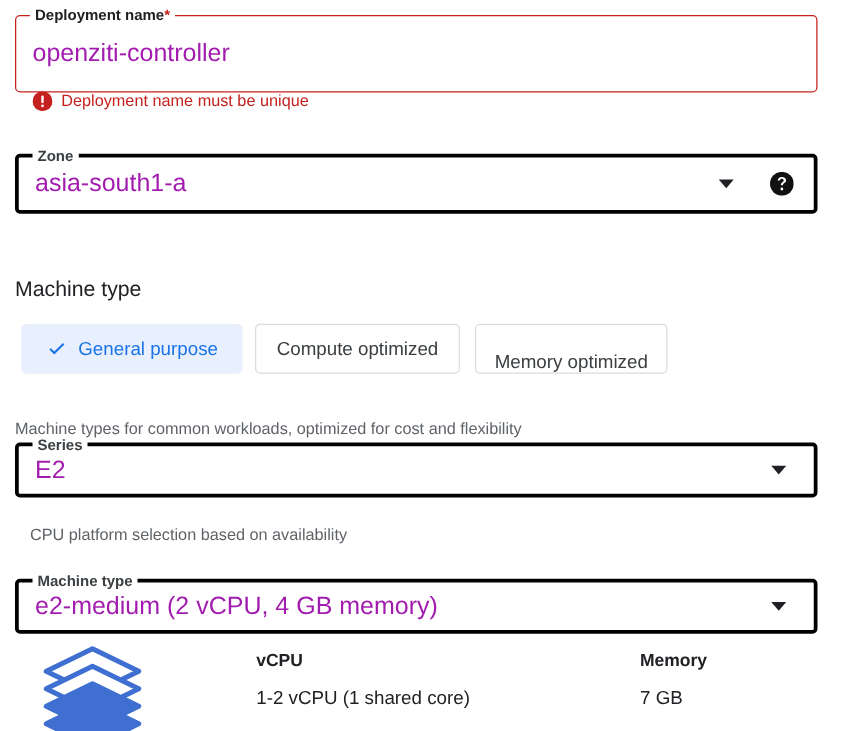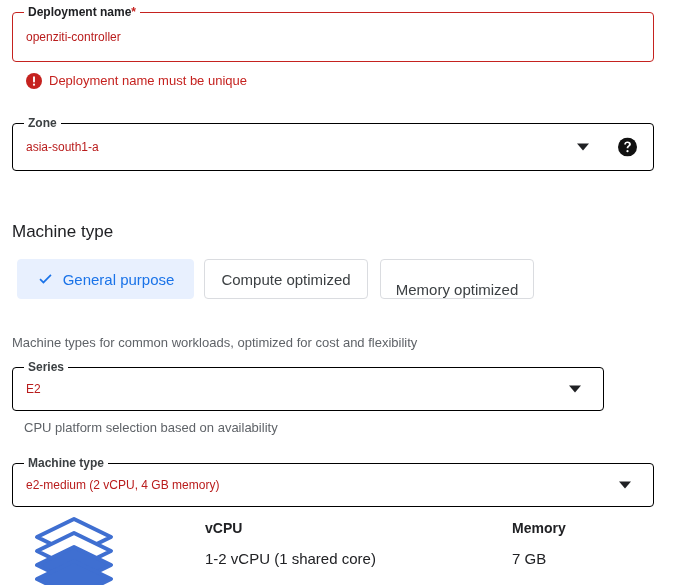--- a/index.html
+++ b/index.html
@@ -19,21 +19,21 @@
   .page {
     position: relative;
     width: 680px;
     height: 585px;
   }
 
   
   .field {
     position: absolute;
     box-sizing: border-box;
-    border: 1px solid #000000;
+    border: 3px solid #000000;
     border-radius: 4px;
     background: #ffffff;
   }
   .field.error {
     border-color: #c5221f;
     border-width: 1px;
   }
   .field-label {
     position: absolute;
     top: -7px;
@@ -51,23 +51,23 @@
   }
   .req-star {
     color: #c5221f;
     font-weight: 700;
   }
   .field-value {
     position: absolute;
     left: 13px;
     top: 50%;
     transform: translateY(-50%);
-    font-size: 12px;
+    font-size: 20px;
     line-height: 20px;
-    color: #b91c1c;
+    color: #a21caf;
     white-space: nowrap;
   }
 
   
   .error-row {
     position: absolute;
     display: flex;
     align-items: flex-start;
     gap: 7px;
   }
@@ -171,21 +171,21 @@
     color: #202124;
     white-space: nowrap;
     text-align: right;
   }
 </style>
 </head>
 <body>
 
 <div class="page">
 
-  <div class="field error" style="left:12px; top:12px; width:642px; height:50px;">
+  <div class="field error" style="left:12px; top:12px; width:642px; height:62px;">
     <div class="field-label">
       <span>Deployment name</span><span class="req-star">*</span>
     </div>
     <div class="field-value" placeholder="Deployment name">openziti-controller</div>
   </div>
 
   <div class="error-row" style="left:26px; top:73px;">
     <svg class="error-icon" viewBox="0 0 16 16">
       <circle cx="8" cy="8" r="8" fill="#c5221f"></circle>
       <rect x="7.05" y="3.3" width="1.9" height="6.2" rx="0.95" fill="#ffffff"></rect>
@@ -217,21 +217,21 @@
   <div class="chip" style="left:204px; top:259px; width:164px;">
     <span>Compute optimized</span>
   </div>
 
   <div class="chip" style="left:380px; top:259px; width:154px;align-items:flex-end;">
     <span>Memory optimized</span>
   </div>
 
   <div class="helper" style="left:12px; top:320px;margin-top:14px;">Machine types for common workloads, optimized for cost and flexibility</div>
 
-  <div class="field" style="left:12px; top:367px; width:592px; height:44px;">
+  <div class="field" style="left:12px; top:354px; width:642px; height:44px;">
     <div class="field-label">Series</div>
     <div class="field-value">E2</div>
     <div class="caret" style="right:22px;"></div>
   </div>
 
   <div class="helper" style="left:24px; top:419px;">CPU platform selection based on availability</div>
 
   <div class="field" style="left:12px; top:463px; width:642px; height:44px;">
     <div class="field-label">Machine type</div>
     <div class="field-value">e2-medium (2 vCPU, 4 GB memory)</div>

